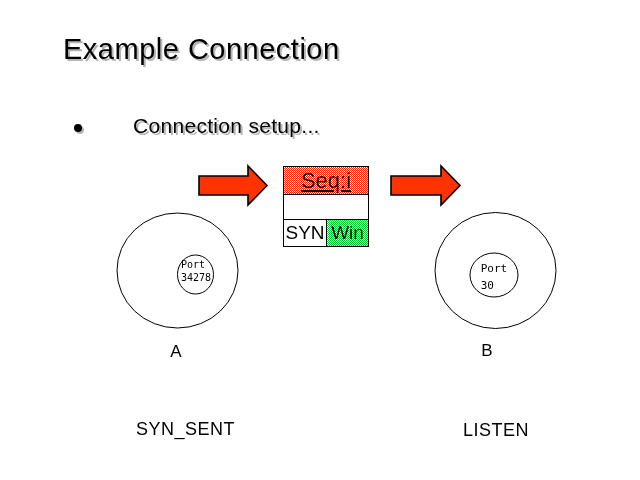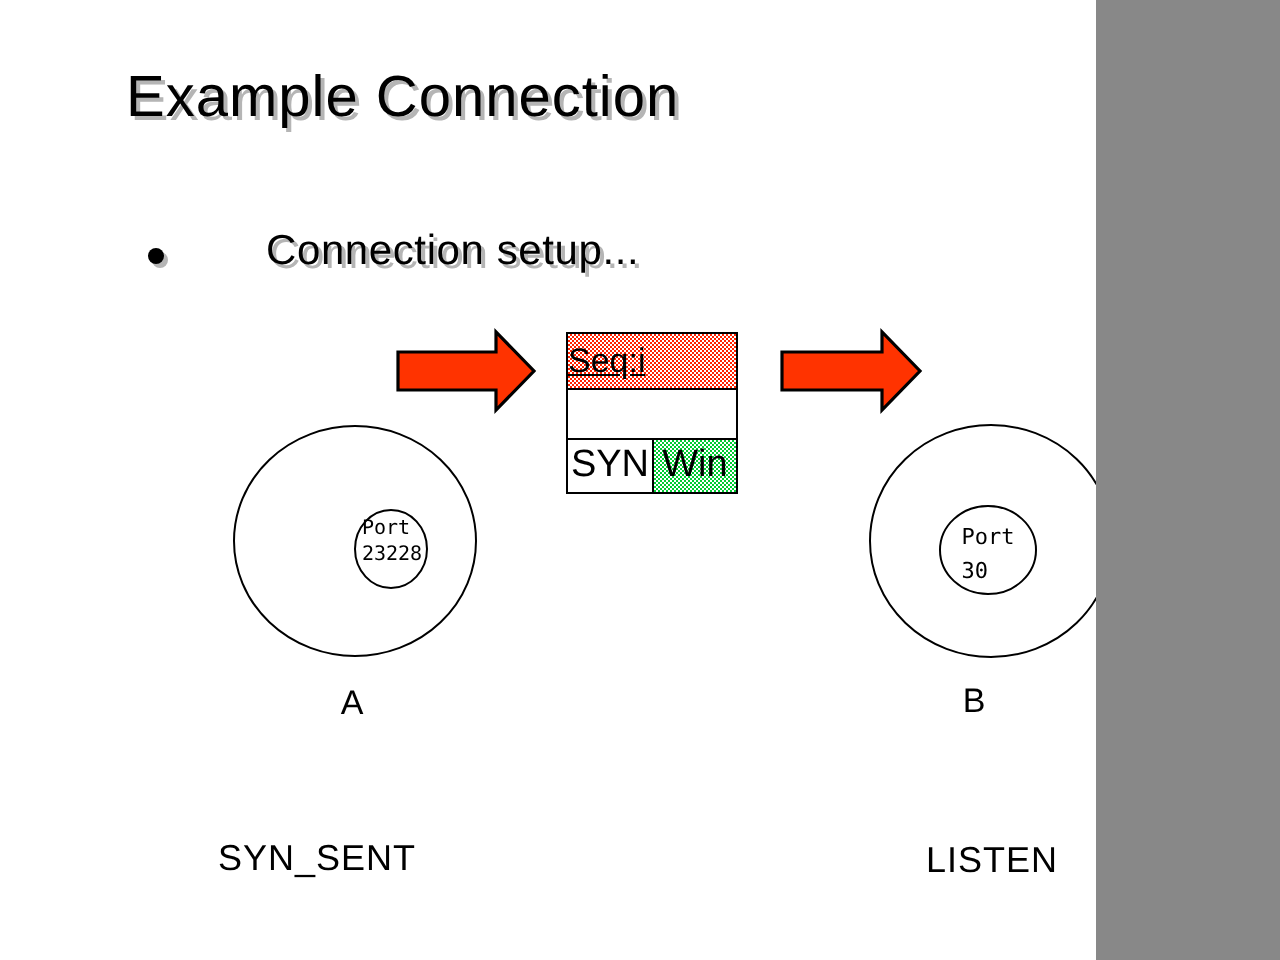--- a/index.html
+++ b/index.html
@@ -1,17 +1,17 @@
 <!DOCTYPE html>
 <html style="--background: #ffffff; --text: #000000; --shadow: #b5b5b5; --arrow_fill: #ff3300; --arrow_outline: #000000; --seq_checker: #ff2200; --win_checker: #00cc33;"><head>
 <meta charset="utf-8">
 <style>
   html,body { margin:0; padding:0; background:#888; }
   #slide {
-    position:relative; width:548px; height:480px;
+    position:relative; width:640px; height:480px;
     background:var(--background,#fff);
     font-family:"Liberation Sans", sans-serif;
     color:var(--text,#000);
     overflow:hidden;
   }
   .abs { position:absolute; }
 
   
   #title {
     left:63px; top:33px;
@@ -42,22 +42,22 @@
     background-image:conic-gradient(var(--seq_checker,#ff2200) 25%, #fff 25% 50%, var(--seq_checker,#ff2200) 50% 75%, #fff 75%);
     background-size:2px 2px;
   }
   .checker-green {
     background-image:conic-gradient(var(--win_checker,#00cc33) 25%, #fff 25% 50%, var(--win_checker,#00cc33) 50% 75%, #fff 75%);
     background-size:2px 2px;
     text-align:center;
   }
   #packet .row-seq {
     height:27px; border-bottom:1px solid #000;
-    display:flex; align-items:center; justify-content:flex-start;
-    font-size:17px;
+    display:flex; align-items:center; justify-content:center;
+    font-size:22px;
     text-decoration:underline;
   }
   #packet .row-empty { height:24px; border-bottom:1px solid #000; background:#fff; }
   #packet .row-flags { display:flex; height:26px; }
   #packet .cell-syn {
     width:42px; border-right:1px solid #000; background:#fff;
     display:flex; align-items:center; justify-content:center;
     font-size:19px;
   }
   #packet .cell-win {
@@ -74,21 +74,21 @@
   
   .port-label { text-align:left; white-space:nowrap; transform:translateX(-50%); }
   #port-a-label { left:196px; top:258px; font-family:"DejaVu Sans Mono", monospace; font-size:10px; line-height:13px; }
   #port-b-label { left:494px; top:260px; font-family:"DejaVu Sans Mono", monospace; font-size:11px; line-height:17px; }
 
   
   .host-label { font-size:17px; transform:translateX(-50%); }
   #host-a-label { left:176px; top:342px; }
   #host-b-label { left:487px; top:341px; }
   .state-label { font-size:18px; letter-spacing:0.5px; white-space:nowrap; }
-  #host-a-state { left:109px; top:419px; }
+  #host-a-state { left:136px; top:419px; }
   #host-b-state { left:463px; top:420px; }
 </style>
 </head>
 <body>
 
 <div id="slide">
 
   <div id="title" class="abs">Example Connection</div>
 
   <div id="bullet-row" class="abs">
@@ -115,21 +115,21 @@
         <span>SYN</span>
       </div>
       <div class="cell-win checker-green">
         <span>Win</span>
       </div>
     </div>
   </div>
 
   <div id="port-a-label" class="abs port-label">
     <div>Port</div>
-    <div>23228</div>
+    <div>34278</div>
   </div>
 
   <div id="port-b-label" class="abs port-label">
     <div>Port</div>
     <div>30</div>
   </div>
 
   <div id="host-a-label" class="abs host-label">A</div>
   <div id="host-b-label" class="abs host-label">B</div>
 

